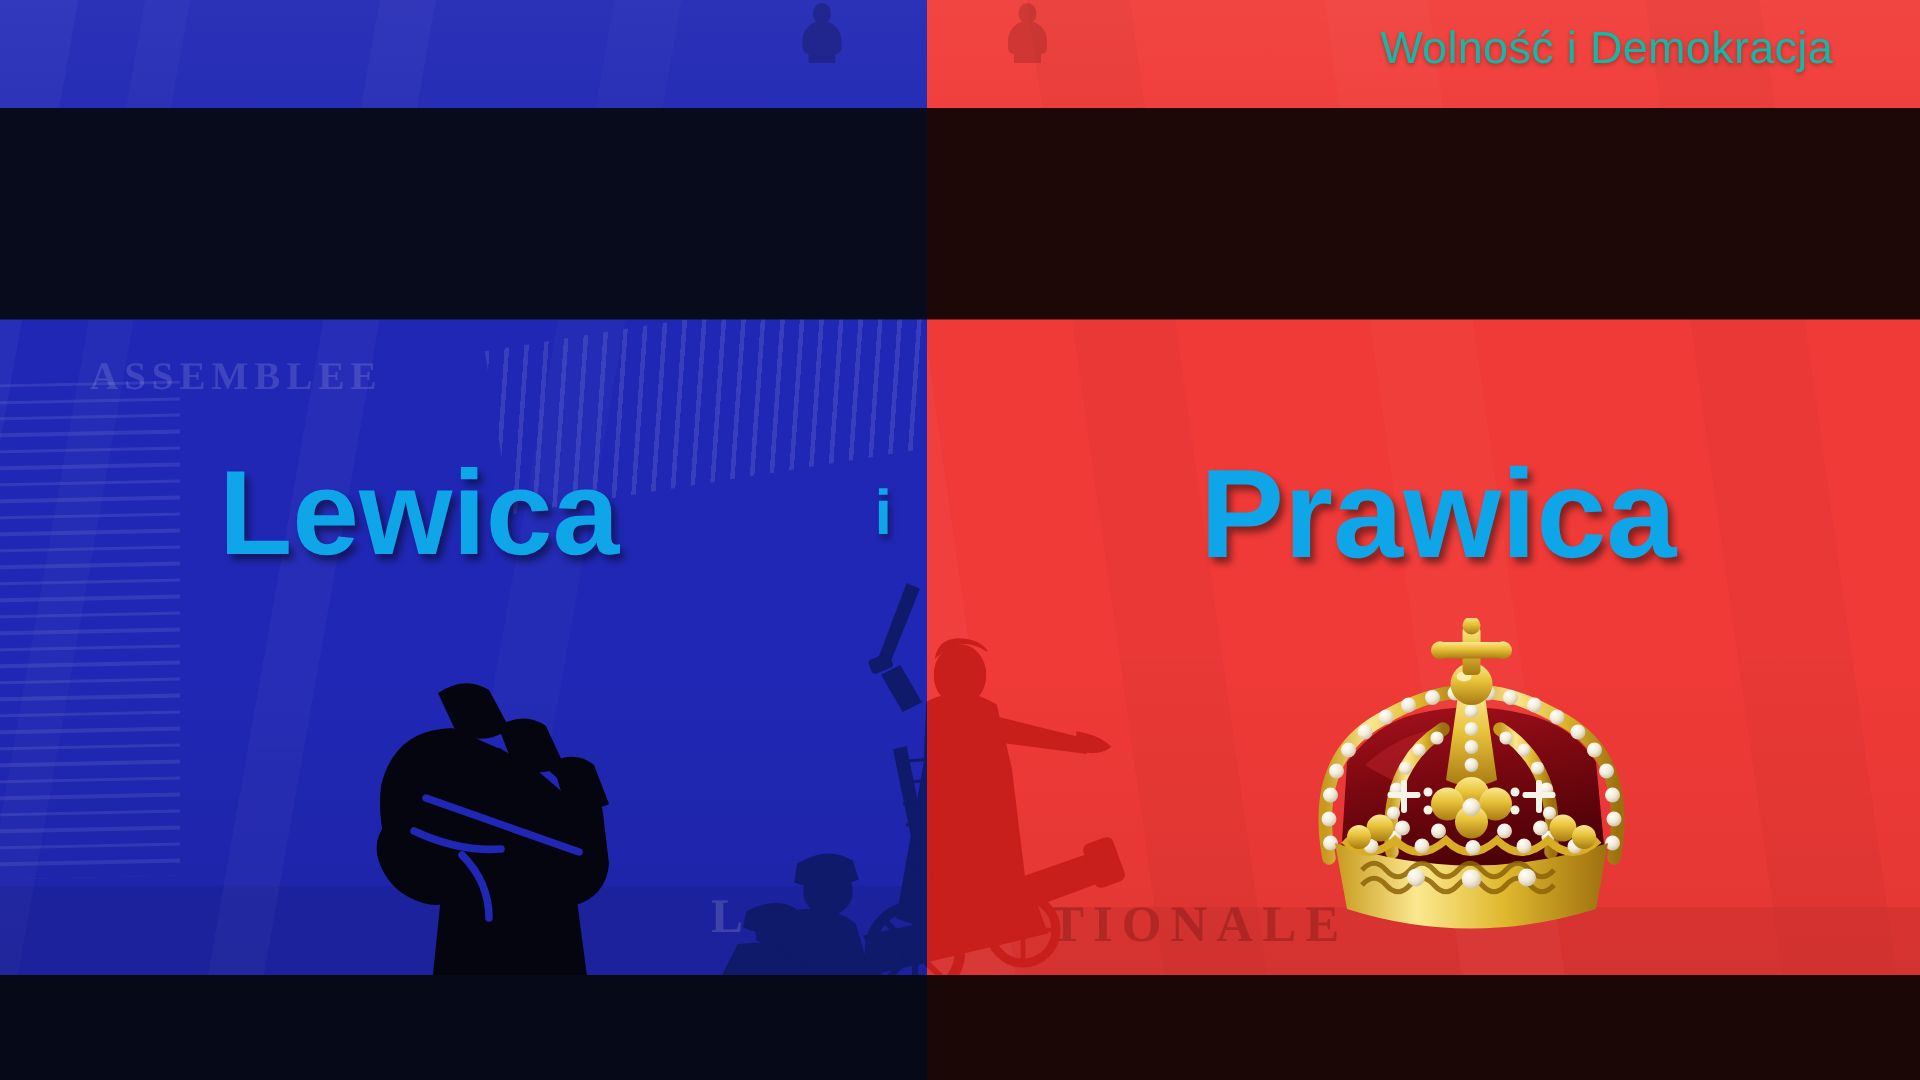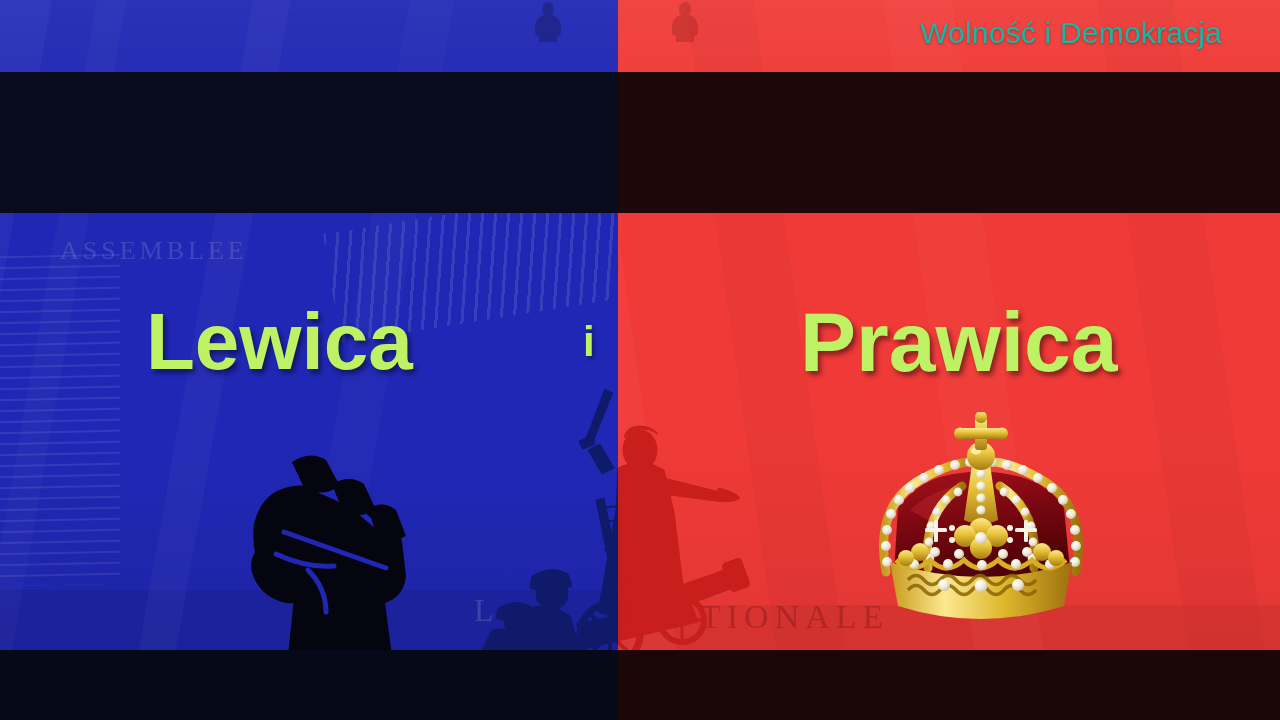--- a/index.html
+++ b/index.html
@@ -79,21 +79,21 @@
   .streaks{
     position:absolute; left:330px; top:210px; width:300px; height:110px;
     opacity:.28; transform:rotate(-9deg);
     background:repeating-linear-gradient(103deg,
       rgba(255,255,255,.38) 0 3px, rgba(255,255,255,0) 3px 13px);
   }
 
   
   .bgword{
     position:absolute; font-family:"Liberation Serif","DejaVu Serif",serif;
-    font-weight:400; letter-spacing:6px; color:rgba(90,12,10,.30);
+    font-weight:700; letter-spacing:6px; color:rgba(90,12,10,.30);
     white-space:nowrap; user-select:none;
   }
   .bgword-right{ left:700px; top:598px; font-size:34px; }
   .bgword-left{ left:474px; top:592px; font-size:32px; color:rgba(255,255,255,.16); }
   .bgword-top{ left:60px; top:236px; font-size:26px; color:rgba(255,255,255,.14); letter-spacing:4px; }
 
   
   .bust{ position:absolute; width:26px; height:44px; opacity:.30; }
   .bust i{
     position:absolute; left:7px; top:0; width:12px; height:14px;
@@ -130,21 +130,21 @@
   }
 
   .main-title{
     position:absolute; left:0; top:96px; width:1280px;
     text-align:center; font-size:73px; font-weight:700; color:#fdfcfb;
     letter-spacing:-.5px; white-space:nowrap;
     text-shadow:0 3px 7px rgba(0,0,0,.55);
   }
 
   .word{
-    position:absolute; font-weight:700; color:#bef264;
+    position:absolute; font-weight:700; color:#0ea5e9;
     white-space:nowrap;
     text-shadow:3px 4px 5px rgba(0,0,0,.45);
   }
   .word-left{ left:146px; top:296px; font-size:80px; }
   .word-conj{ left:583px; top:318px; font-size:42px; text-shadow:2px 3px 4px rgba(0,0,0,.40); }
   .word-right{ left:800px; top:294px; font-size:84px; }
 
   .footer-caption{
     position:absolute; left:0; top:666px; width:1280px;
     text-align:center; font-size:25px; font-weight:700; color:#f6f4f2;

